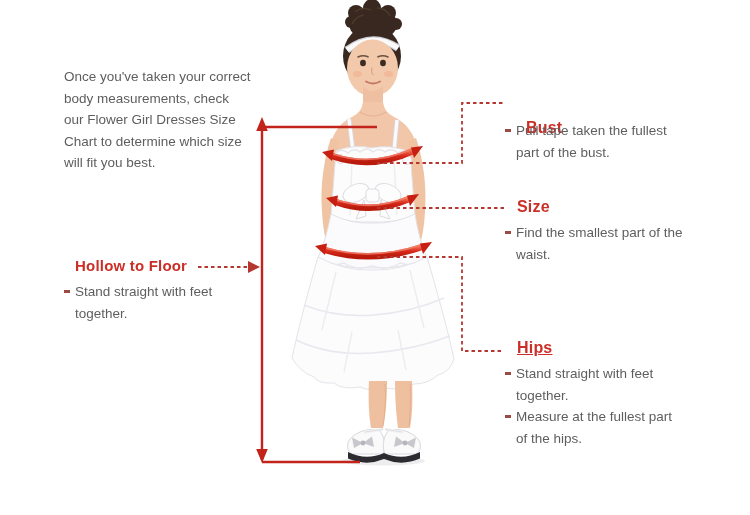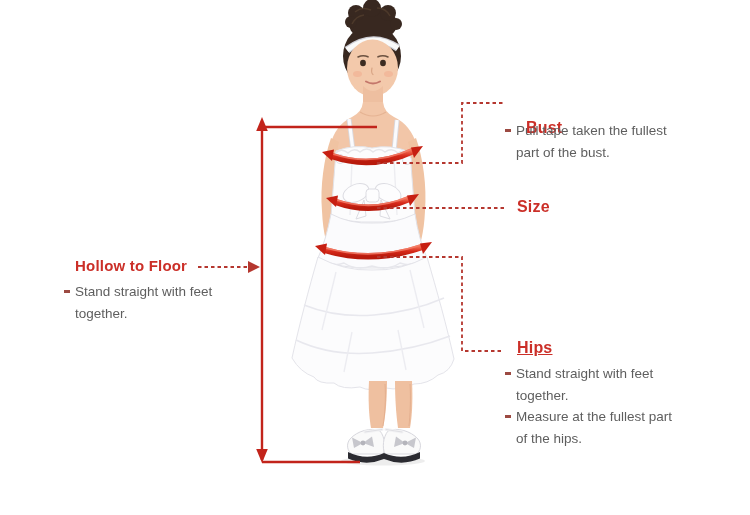--- a/index.html
+++ b/index.html
@@ -184,20 +184,21 @@
       <polygon points="432,242 420,243.5 423,254" fill="#c71f12"></polygon>
     </g>
 
     <g fill="none" stroke="#b5372f" stroke-width="1.8" stroke-dasharray="3.5 3">
       <path d="M 377 163 L 462 163 L 462 103 L 504 103"></path>
       <path d="M 377 208 L 506 208"></path>
       <path d="M 377 257 L 462 257 L 462 351 L 504 351"></path>
     </g>
   </svg>
 
+  <div class="txt" style="left:64px; top:66px; width:188px;">Once you've taken your correct body measurements, check our Flower Girl Dresses Size Chart to determine which size will fit you best.</div>
 
   <div class="heading small" style="left:75px; top:257px;">Hollow to Floor</div>
 
   <div class="bullets" style="left:64px; top:281px; width:192px;">
     <div class="bullet-row">
       <span class="bullet-marker"></span>
       <span class="bullet-text">Stand straight with feet together.</span>
     </div>
   </div>
 
@@ -206,20 +207,24 @@
   <div class="bullets" style="left:505px; top:120px; width:178px;">
     <div class="bullet-row">
       <span class="bullet-marker"></span>
       <span class="bullet-text">Pull tape taken the fullest part of the bust.</span>
     </div>
   </div>
 
   <div class="heading" style="left:517px; top:198px;">Size</div>
 
   <div class="bullets" style="left:505px; top:222px; width:178px;">
+    <div class="bullet-row">
+      <span class="bullet-marker"></span>
+      <span class="bullet-text">Find the smallest part of the waist.</span>
+    </div>
   </div>
 
   <div class="heading" style="left:517px; top:339px;text-decoration:underline;">Hips</div>
 
   <div class="bullets" style="left:505px; top:363px; width:178px;">
     <div class="bullet-row">
       <span class="bullet-marker"></span>
       <span class="bullet-text">Stand straight with feet together.</span>
     </div>
     <div class="bullet-row">

